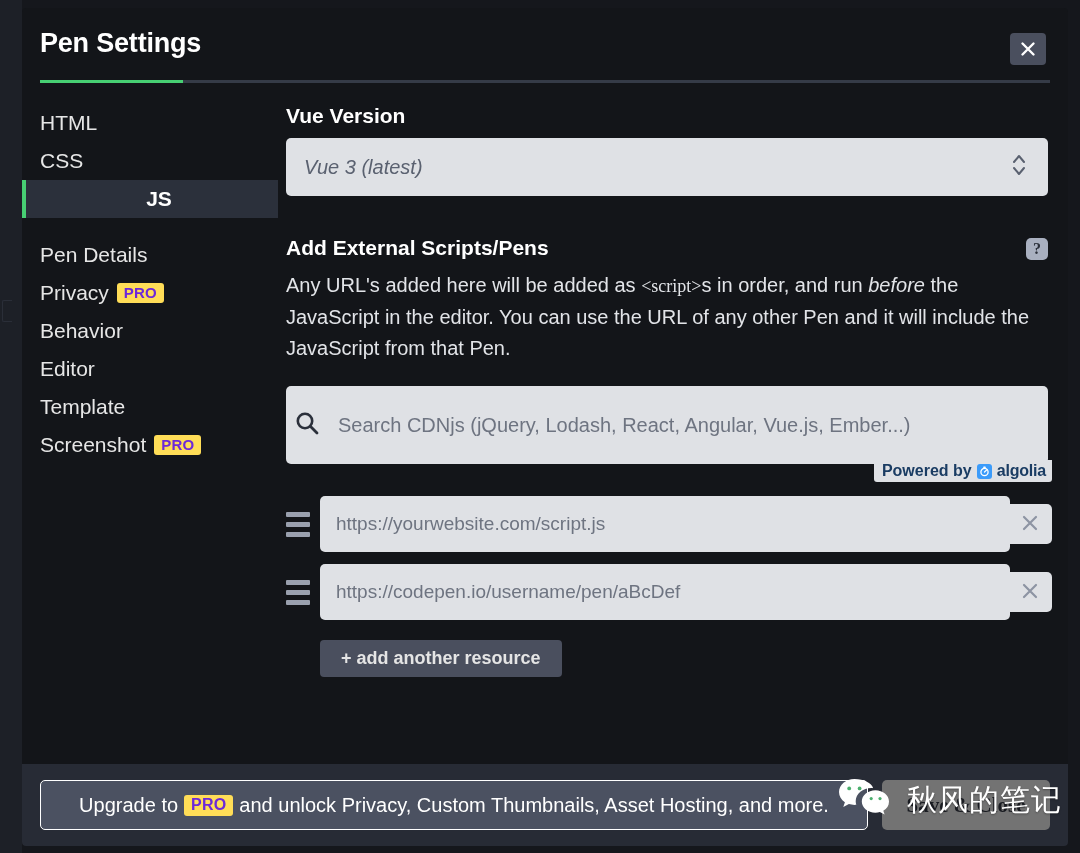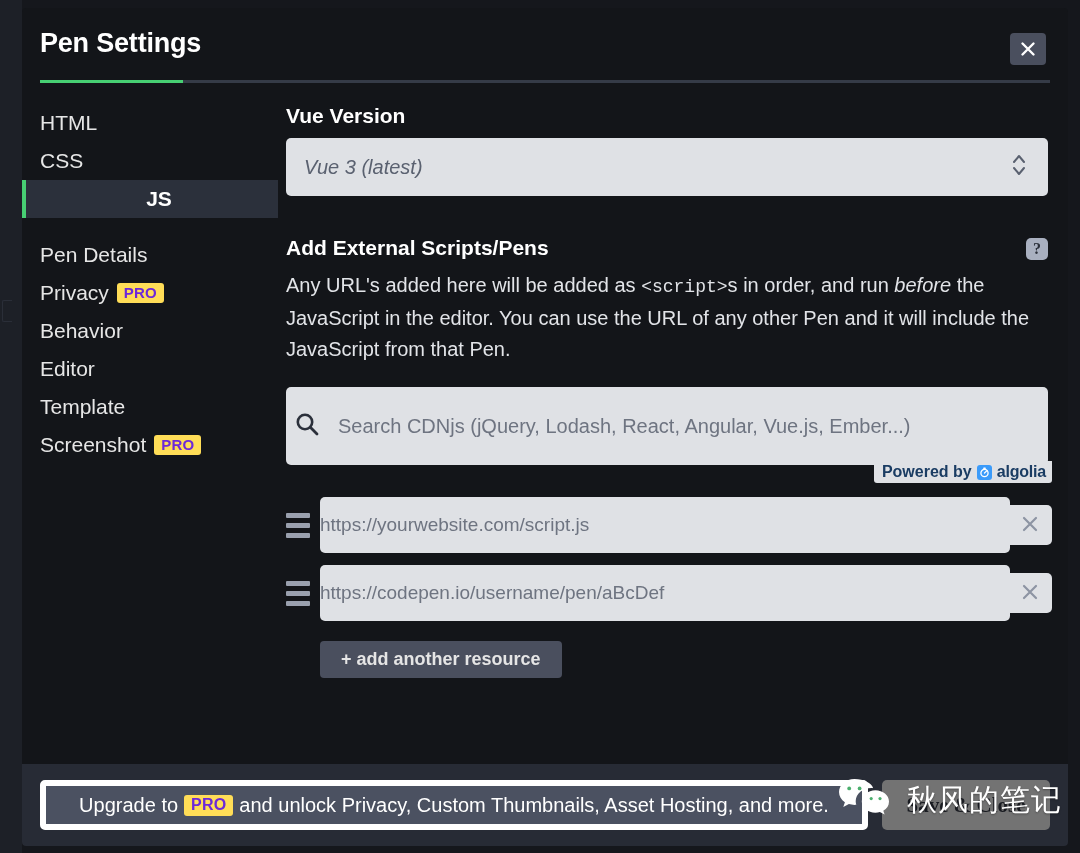--- a/index.html
+++ b/index.html
@@ -183,21 +183,21 @@
     font-family: "Liberation Serif", serif;
   }
   #scripts-desc {
     font-size: 20px;
     line-height: 31px;
     color: #e2e4e8;
     width: 762px;
     margin-top: 2px;
   }
   #scripts-desc code {
-    font-family: Liberation Mono, monospace;
+    font-family: Liberation Serif, serif;
     font-size: 18px;
   }
   #scripts-desc em { font-style: italic; }
 
   
   #cdn-search-wrap { margin-top: 22px; position: relative; }
   #cdn-search-box {
     width: 762px; height: 78px;
     background: #dfe1e5;
     border-radius: 5px;
@@ -265,20 +265,21 @@
     border-radius: 1px;
   }
   .resource-input {
     position: relative;
     flex: 1;
     height: 56px;
     background: #dfe1e5;
     border-radius: 5px;
     display: flex;
     align-items: center;
+    padding-left: 16px;
     font-size: 19px;
     color: #6e7481;
     cursor: text;
   }
   .resource-remove {
     width: 44px; height: 40px;
     background: #dfe1e5;
     border: none;
     border-radius: 0 5px 5px 0;
     margin-left: -2px;
@@ -306,21 +307,21 @@
     position: absolute;
     left: 0; bottom: 0;
     width: 1046px; height: 82px;
     background: #272b35;
   }
   #upgrade-banner {
     position: absolute;
     left: 18px; top: 16px;
     width: 828px; height: 50px;
     background: #4b5161;
-    border: 6px solid #ffffff;
+    border: 1px solid #ffffff;
     border-radius: 5px;
     display: flex;
     align-items: center;
     justify-content: center;
     color: #ffffff;
     font-size: 20px;
     cursor: pointer;
   }
   #upgrade-banner .pro-badge { margin: 0 6px; font-size: 16px; }
   #save-close-button {

